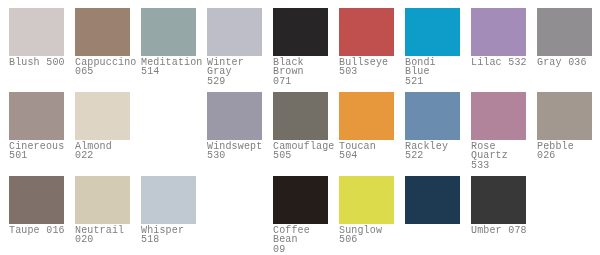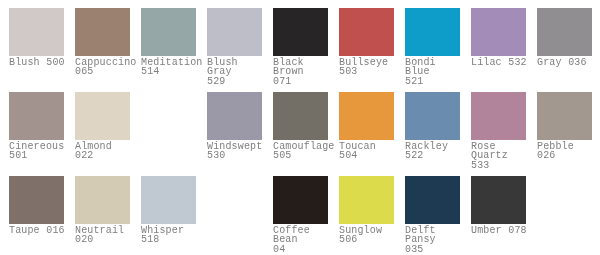--- a/index.html
+++ b/index.html
@@ -84,21 +84,21 @@
       <div class="swatch-cell" style="left: 132px;">
         <div class="swatch-chip" title="Meditation 514" style="background: rgb(150, 167, 167);"></div>
         <div class="swatch-label">
           <div>Meditation</div>
           <div>514</div>
         </div>
       </div>
       <div class="swatch-cell" style="left: 198px;">
         <div class="swatch-chip" title="Winter Gray 529" style="background: rgb(190, 190, 200);"></div>
         <div class="swatch-label">
-          <div>Blush Gray</div>
+          <div>Winter Gray</div>
           <div>529</div>
         </div>
       </div>
       <div class="swatch-cell" style="left: 264px;">
         <div class="swatch-chip" title="Black Brown 071" style="background: rgb(39, 37, 37);"></div>
         <div class="swatch-label">
           <div>Black Brown</div>
           <div>071</div>
         </div>
       </div>
@@ -198,35 +198,31 @@
       <div class="swatch-cell" style="left: 132px;">
         <div class="swatch-chip" title="Whisper 518" style="background: rgb(192, 200, 210);"></div>
         <div class="swatch-label">
           <div>Whisper 518</div>
         </div>
       </div>
       <div class="swatch-cell" style="left: 264px;">
         <div class="swatch-chip" title="Coffee Bean 04" style="background: rgb(36, 29, 26);"></div>
         <div class="swatch-label">
           <div>Coffee Bean</div>
-          <div>04</div>
+          <div>09</div>
         </div>
       </div>
       <div class="swatch-cell" style="left: 330px;">
         <div class="swatch-chip" title="Sunglow 506" style="background: rgb(219, 219, 75);"></div>
         <div class="swatch-label">
           <div>Sunglow 506</div>
         </div>
       </div>
       <div class="swatch-cell" style="left: 396px;">
         <div class="swatch-chip" title="Delft Pansy 035" style="background: rgb(29, 58, 82);"></div>
-        <div class="swatch-label">
-          <div>Delft Pansy</div>
-          <div>035</div>
-        </div>
       </div>
       <div class="swatch-cell" style="left: 462px;">
         <div class="swatch-chip" title="Umber 078" style="background: rgb(56, 56, 56);"></div>
         <div class="swatch-label">
           <div>Umber 078</div>
         </div>
       </div>
     </div>
   </div>
 

